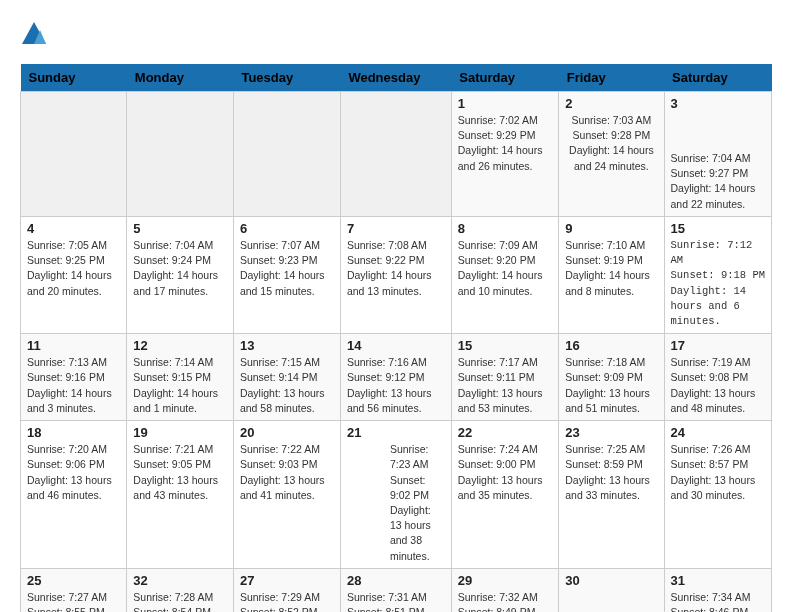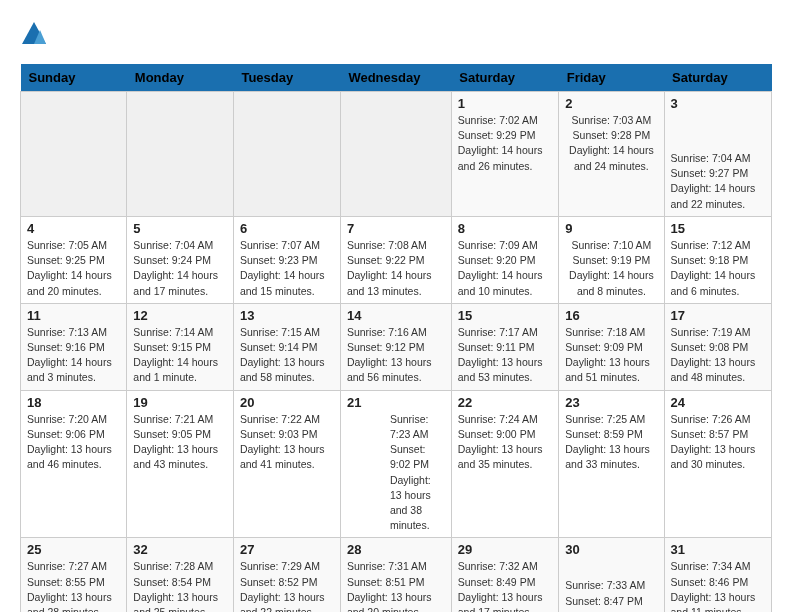--- a/index.html
+++ b/index.html
@@ -178,27 +178,27 @@
 Daylight: 14 hours and 13 minutes.</div>
         </td>
         <td>
           <div class="day-number">8</div>
           <div class="day-info" style="white-space: pre-line;">Sunrise: 7:09 AM
 Sunset: 9:20 PM
 Daylight: 14 hours and 10 minutes.</div>
         </td>
         <td>
           <div class="day-number">9</div>
-          <div class="day-info" style="white-space: pre-line; text-align: center;">Sunrise: 7:10 AM
+          <div class="day-info" style="white-space: pre-line;">Sunrise: 7:10 AM
 Sunset: 9:19 PM
 Daylight: 14 hours and 8 minutes.</div>
         </td>
         <td>
           <div class="day-number">15</div>
-          <div class="day-info" style="white-space: pre-line;">Sunrise: 7:12 AM
+          <div class="day-info" style="white-space: pre-line; font-family: Liberation Mono, monospace;">Sunrise: 7:12 AM
 Sunset: 9:18 PM
 Daylight: 14 hours and 6 minutes.</div>
         </td>
       </tr>
       <tr>
         <td>
           <div class="day-number">11</div>
           <div class="day-info" style="white-space: pre-line;">Sunrise: 7:13 AM
 Sunset: 9:16 PM
 Daylight: 14 hours and 3 minutes.</div>

